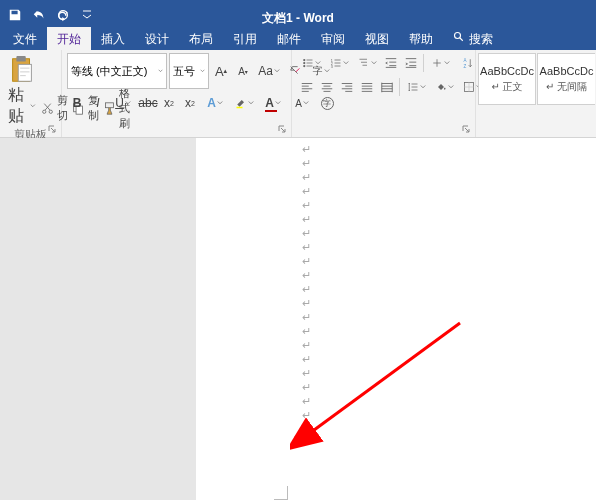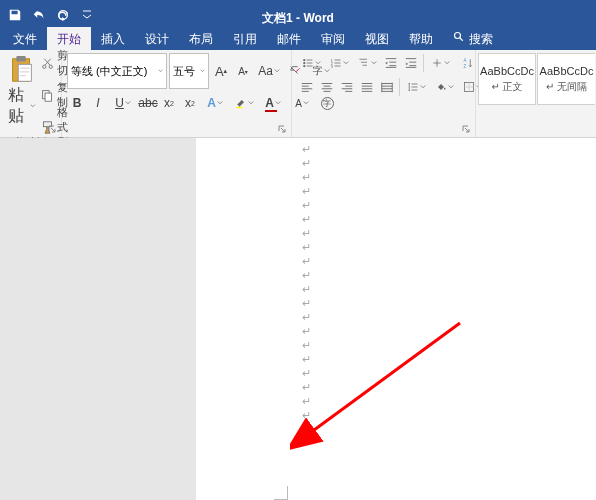--- a/index.html
+++ b/index.html
@@ -17,21 +17,21 @@
 
 .ribbon { height: 88px; background: #f3f3f3; border-bottom: 1px solid #d4d4d4; display: flex; }
 .group { border-right: 1px solid #e1e1e1; padding: 3px 5px 2px 5px; display: flex; flex-direction: column; position: relative; }
 .group-body { flex: 1; display: flex; align-items: flex-start; }
 .group-label { text-align: left; font-size: 11px; color: #666; height: 14px; display: flex; justify-content: center; align-items: center; position: relative; }
 .launcher { position: absolute; right: 2px; bottom: 1px; width: 12px; height: 12px; cursor: pointer; }
 .launcher svg { stroke: #888; fill: none; }
 
 .clipboard-left { display: flex; flex-direction: column; align-items: center; padding: 2px 3px 0 3px; }
 .paste-icon { width: 28px; height: 30px; }
-.clipboard-right { display: flex; flex-direction: column; gap: 16px; padding-top: 2px; padding-left: 2px; }
+.clipboard-right { display: flex; flex-direction: row; gap: 4px; padding-top: 2px; padding-left: 2px; margin-top: 45px; }
 .mini-btn { display: flex; align-items: center; gap: 3px; font-size: 11px; color: #444; cursor: pointer; height: 16px; }
 .mini-btn svg { flex-shrink: 0; }
 .font-row1 { display: flex; gap: 2px; align-items: center; margin-bottom: 4px; }
 .font-row2 { display: flex; gap: 1px; align-items: center; }
 .combo { border: 1px solid #c0c0c0; background: #fff; height: 20px; display: flex; align-items: center; padding: 17px 3px; font-size: 11px; cursor: pointer; }
 .combo-font { width: 100px; }
 .combo-size { width: 40px; }
 .combo-dd { margin-left: auto; padding-left: 3px; }
 .sq-btn { width: 20px; height: 20px; display: flex; align-items: center; justify-content: center; cursor: pointer; font-size: 12px; color: #444; }
 .sq-btn.with-dd { width: 28px; }

